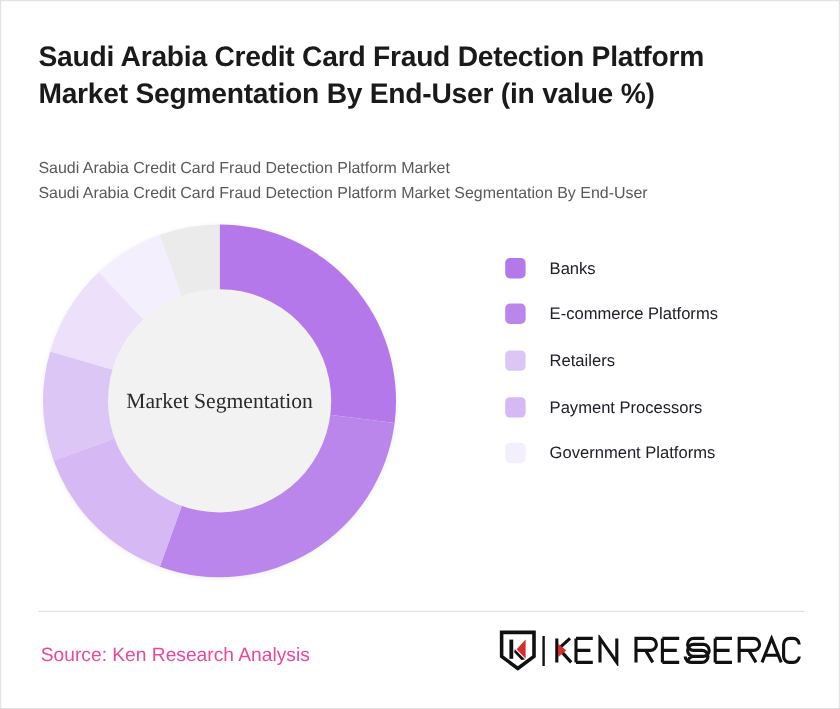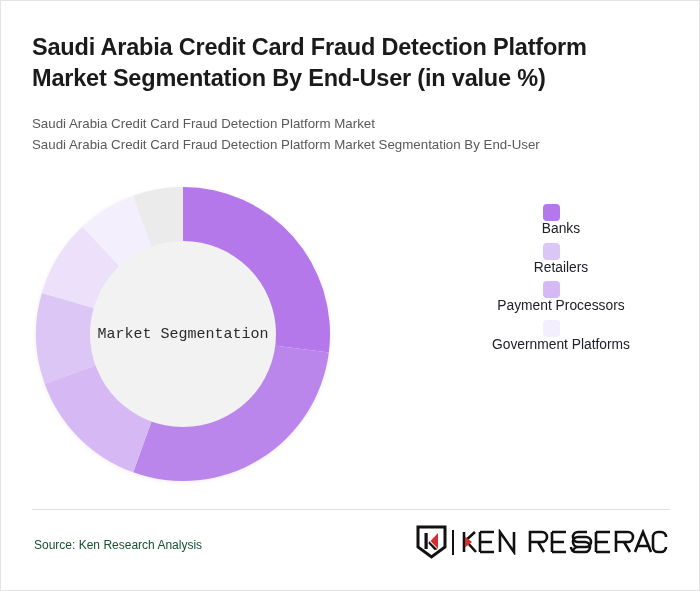--- a/index.html
+++ b/index.html
@@ -26,21 +26,21 @@
     width: 620px;
     font-size: 23.5px;
     font-weight: bold;
     line-height: 1.33;
     color: #1a1a1a;
     letter-spacing: -0.2px;
   }
   .subtitle-block {
     position: absolute;
     left: 31px;
-    top: 113px;
+    top: 129px;
     width: 630px;
   }
   .subtitle {
     font-size: 13.3px;
     color: #595959;
     line-height: 1.55;
     white-space: nowrap;
   }
   .chart-area {
     position: absolute;
@@ -67,35 +67,34 @@
     left: 0;
     top: 0;
     width: 300px;
     height: 300px;
     display: flex;
     align-items: center;
     justify-content: center;
     pointer-events: none;
   }
   .center-label span {
-    font-size: 15px;
+    font-size: 18px;
     color: #2b2b2b;
-    font-family: Liberation Mono, monospace;
+    font-family: Liberation Serif, serif;
   }
   .legend {
     position: absolute;
     left: 420px;
     top: 38px;
     width: 260px;
   }
   .legend-item {
     display: flex;
     align-items: center;
     height: 38.6px;
-    flex-direction: column;
   }
   .legend-swatch {
     width: 17px;
     height: 17px;
     border-radius: 4px;
     flex: 0 0 auto;
   }
   .legend-label {
     margin-left: 20px;
     font-size: 13.8px;
@@ -107,22 +106,22 @@
     left: 31px;
     top: 508px;
     width: 638px;
     height: 1px;
     background: #e0e0e0;
   }
   .source {
     position: absolute;
     left: 33px;
     top: 537px;
-    font-size: 12px;
-    color: #14532d;
+    font-size: 16px;
+    color: #ec4899;
   }
   .logo {
     position: absolute;
     right: 31px;
     top: 524px;
     display: flex;
     align-items: center;
     height: 34px;
   }
   .logo-mark {
@@ -174,20 +173,24 @@
       </svg>
       <div class="center-label">
         <span>Market Segmentation</span>
       </div>
     </div>
 
     <div class="legend" id="legend">
         <div class="legend-item">
           <span class="legend-swatch" style="background: rgb(180, 120, 234);"></span>
           <span class="legend-label">Banks</span>
+        </div>
+        <div class="legend-item">
+          <span class="legend-swatch" style="background: rgb(187, 134, 236);"></span>
+          <span class="legend-label">E-commerce Platforms</span>
         </div>
         <div class="legend-item">
           <span class="legend-swatch" style="background: rgb(220, 198, 246);"></span>
           <span class="legend-label">Retailers</span>
         </div>
         <div class="legend-item">
           <span class="legend-swatch" style="background: rgb(213, 184, 244);"></span>
           <span class="legend-label">Payment Processors</span>
         </div>
         <div class="legend-item">

